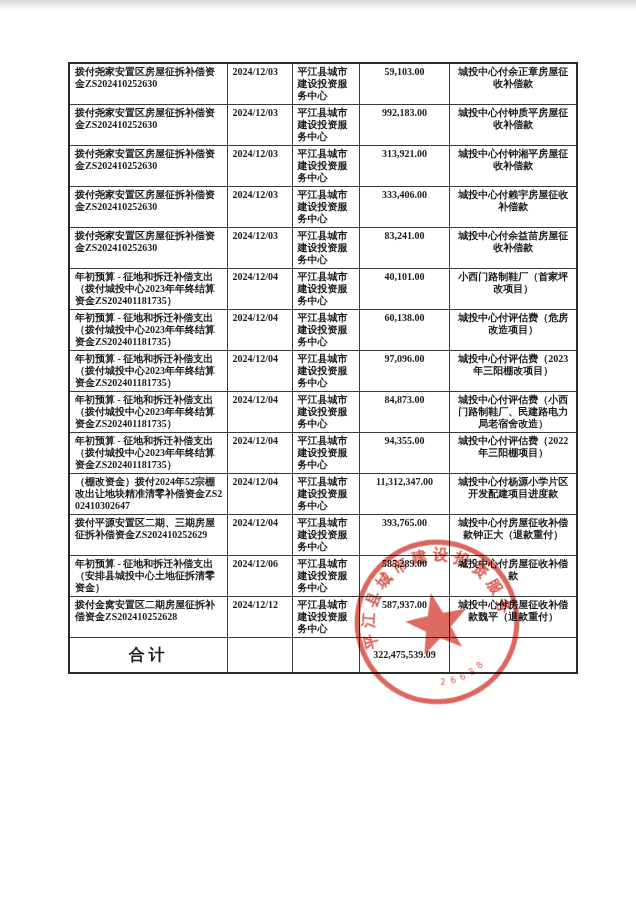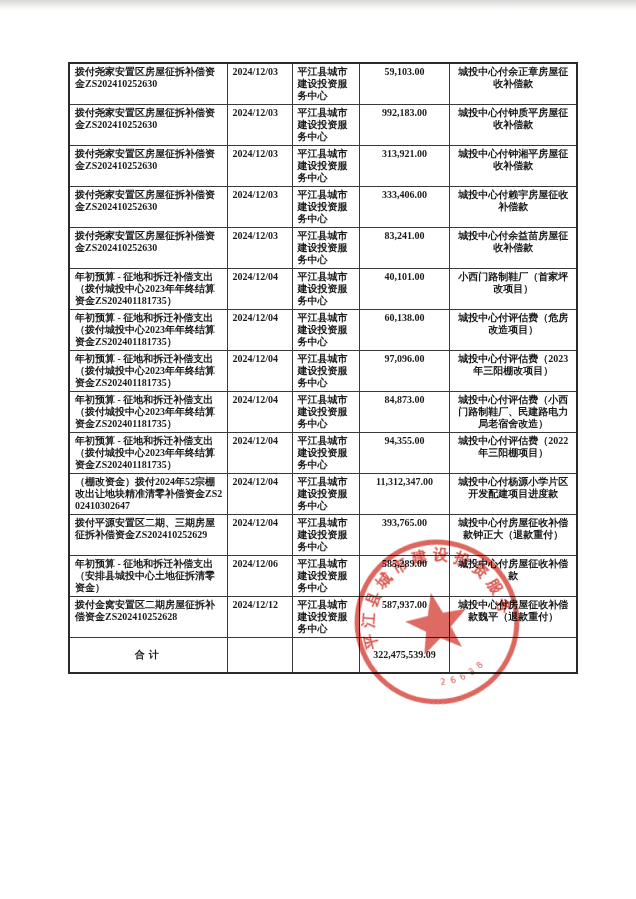--- a/index.html
+++ b/index.html
@@ -26,21 +26,21 @@
     word-break:break-all;
     overflow:hidden;
   }
   .payments-table{border:2px solid #2a2a2a;}
   .c-desc{text-align:left;}
   .c-date{text-align:left;margin-left:8px;}
   .c-unit{text-align:left;}
   .c-amt{text-align:center;}
   .c-note{text-align:center;}
   .total-row td{vertical-align:middle;height:30px;}
-  .total-label{text-align:center;font-size:10px;letter-spacing:4px;margin-top:32px;}
+  .total-label{text-align:center;font-size:16px;letter-spacing:4px;margin-top:32px;}
   .seal{
     position:absolute;left:350px;top:535px;width:174px;height:174px;
     transform:rotate(-12deg);
     opacity:.82;
     mix-blend-mode:multiply;
     filter:blur(.3px);
     pointer-events:none;
   }
 </style>
 </head>

